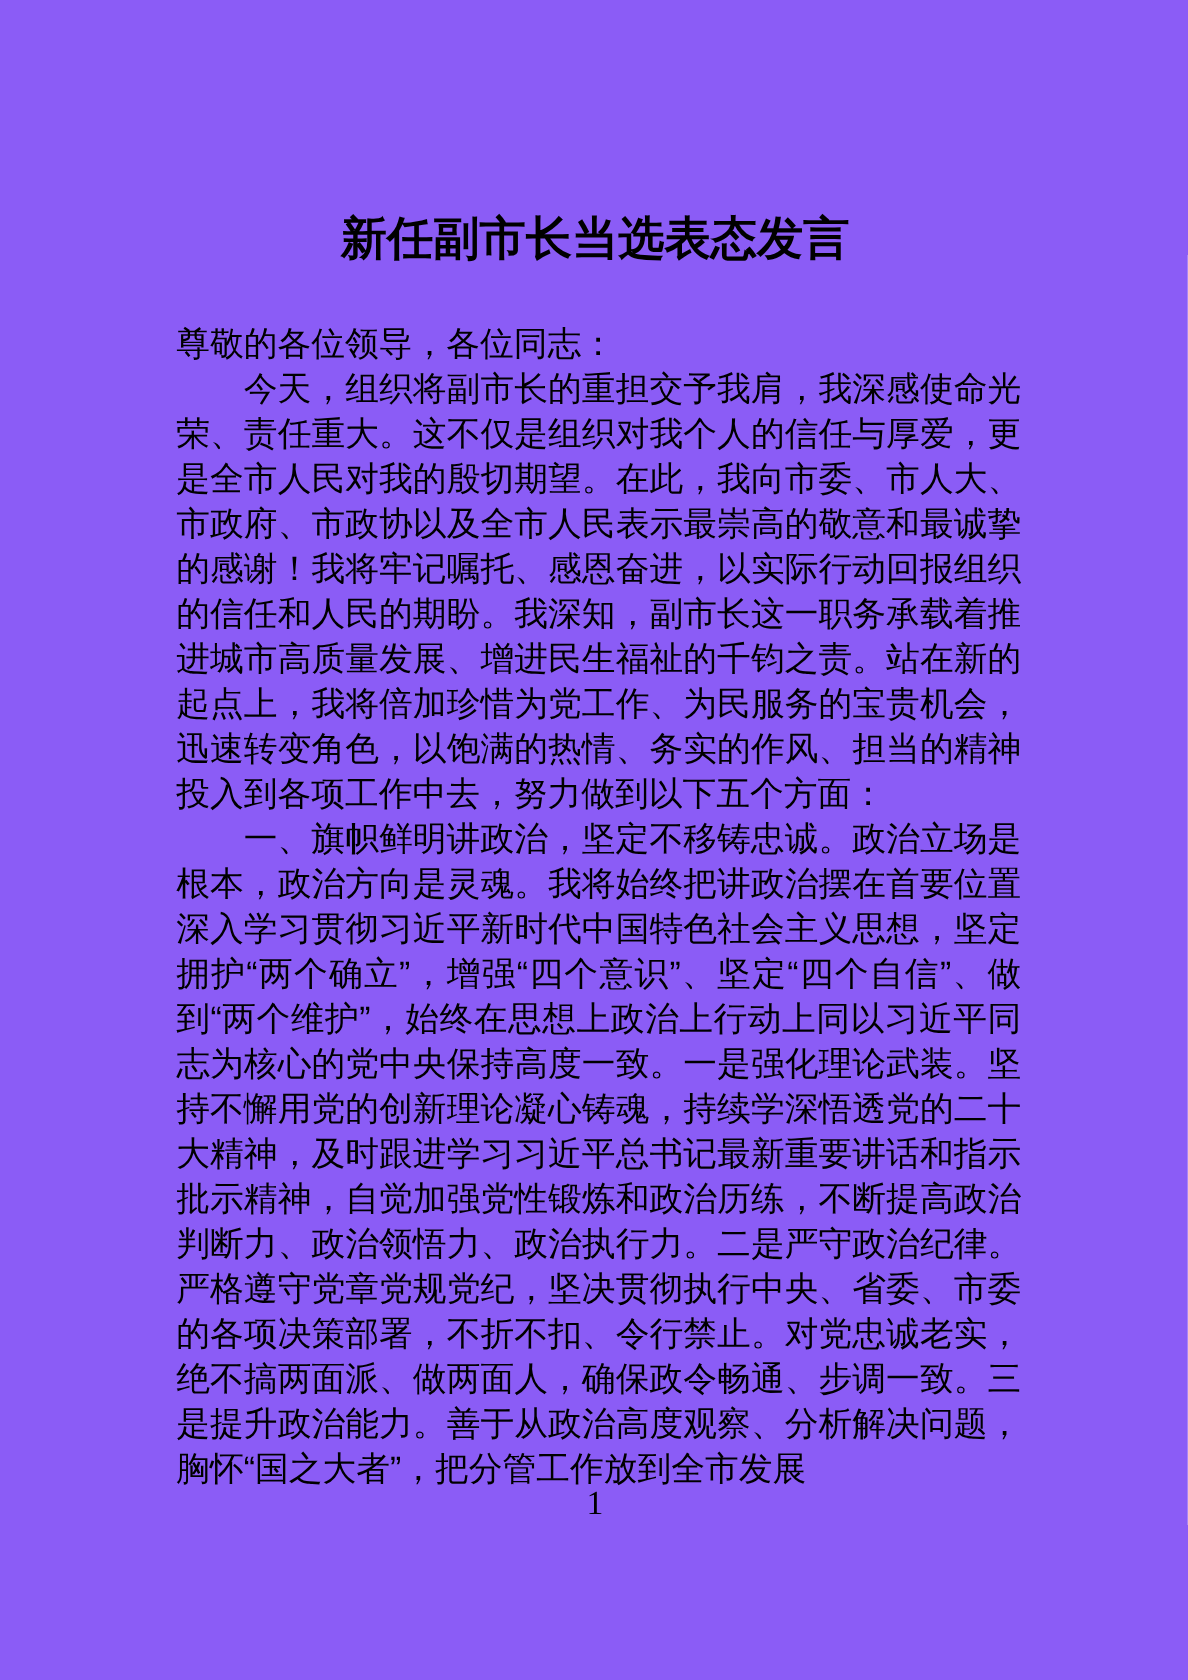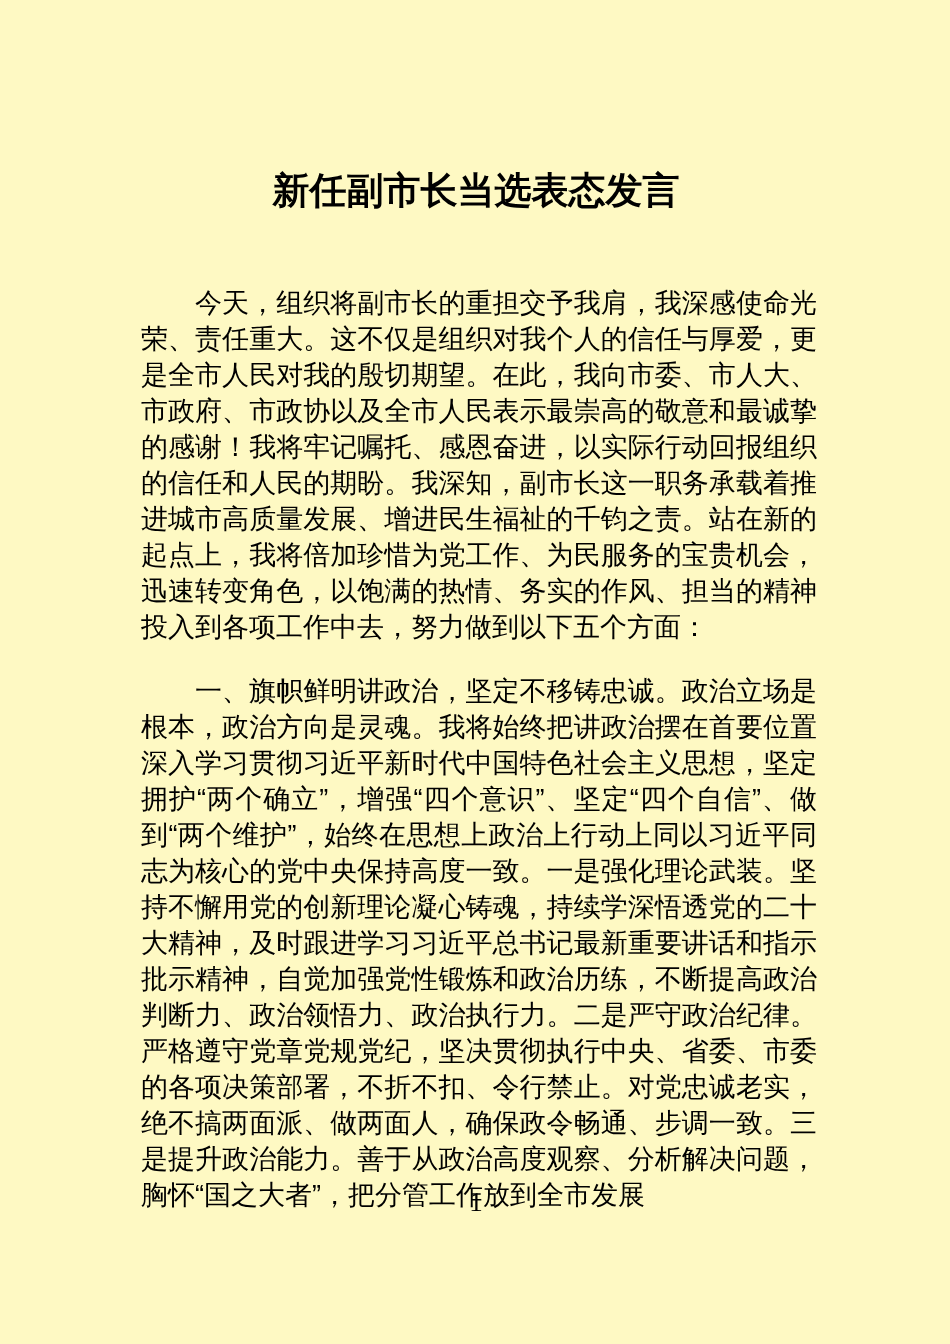--- a/index.html
+++ b/index.html
@@ -9,21 +9,21 @@
     height: 1344px;
     background: #ffffff;
     color: #000000;
     font-family: "Liberation Sans", sans-serif;
     position: relative;
     overflow: hidden;
   }
   .page {
     position: absolute;
     inset: 0;
-    background: #fef9c3;
+    background: #8b5cf6;
   }
   .doc-title {
     position: absolute;
     top: 166px;
     left: 140px;
     width: 672px;
     margin: 0;
     text-align: center;
     font-size: 37px;
     font-weight: 700;
@@ -42,21 +42,20 @@
     text-justify: inter-ideograph;
     color: #000000;
     word-break: break-all;
   }
   .doc-body p {
     margin: 0;
     padding: 0;
   }
   .doc-body p.indent {
     text-indent: 2em;
-    margin-top: 28px;
   }
   .doc-body .lead {
     font-weight: 400;
   }
   .page-number {
     position: absolute;
     top: 1188px;
     left: 140px;
     width: 672px;
     text-align: center;
@@ -66,18 +65,19 @@
     color: #000000;
   }
 </style>
 </head>
 <body>
 
 <div class="page">
   <h1 class="doc-title">新任副市长当选表态发言</h1>
 
   <div class="doc-body">
+      <p>尊敬的各位领导，各位同志：</p>
       <p class="indent">今天，组织将副市长的重担交予我肩，我深感使命光荣、责任重大。这不仅是组织对我个人的信任与厚爱，更是全市人民对我的殷切期望。在此，我向市委、市人大、市政府、市政协以及全市人民表示最崇高的敬意和最诚挚的感谢！我将牢记嘱托、感恩奋进，以实际行动回报组织的信任和人民的期盼。我深知，副市长这一职务承载着推进城市高质量发展、增进民生福祉的千钧之责。站在新的起点上，我将倍加珍惜为党工作、为民服务的宝贵机会，迅速转变角色，以饱满的热情、务实的作风、担当的精神投入到各项工作中去，努力做到以下五个方面：</p>
       <p class="indent"><span class="lead">一、旗帜鲜明讲政治，坚定不移铸忠诚。</span>政治立场是根本，政治方向是灵魂。我将始终把讲政治摆在首要位置深入学习贯彻习近平新时代中国特色社会主义思想，坚定拥护“两个确立”，增强“四个意识”、坚定“四个自信”、做到“两个维护”，始终在思想上政治上行动上同以习近平同志为核心的党中央保持高度一致。一是强化理论武装。坚持不懈用党的创新理论凝心铸魂，持续学深悟透党的二十大精神，及时跟进学习习近平总书记最新重要讲话和指示批示精神，自觉加强党性锻炼和政治历练，不断提高政治判断力、政治领悟力、政治执行力。二是严守政治纪律。严格遵守党章党规党纪，坚决贯彻执行中央、省委、市委的各项决策部署，不折不扣、令行禁止。对党忠诚老实，绝不搞两面派、做两面人，确保政令畅通、步调一致。三是提升政治能力。善于从政治高度观察、分析解决问题，胸怀“国之大者”，把分管工作放到全市发展</p>
     </div>
 
   <div class="page-number">1</div>
 </div>
 
 </body></html>

